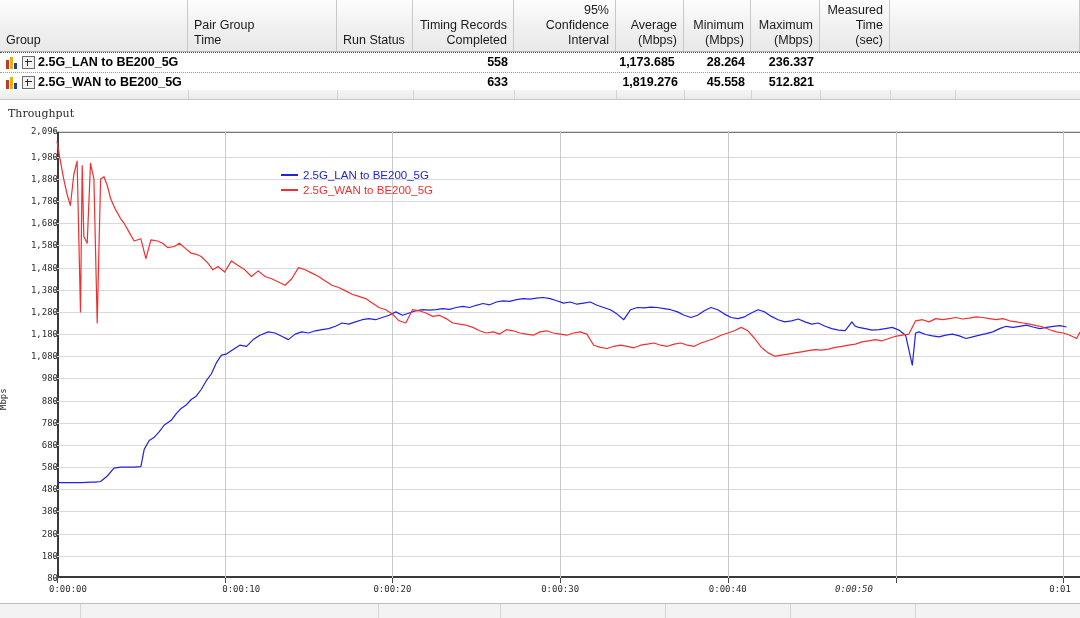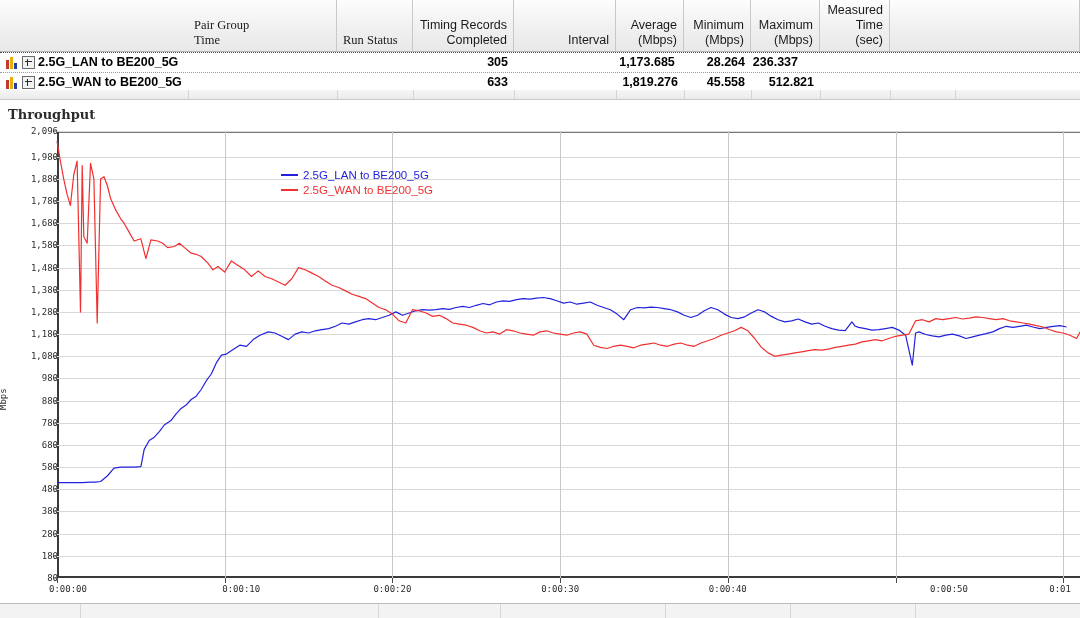--- a/index.html
+++ b/index.html
@@ -20,21 +20,21 @@
     box-sizing:border-box;
   }
   .th{
     position:absolute;top:0;bottom:0;
     box-sizing:border-box;
     border-right:1px solid #c8c8c8;
     padding:4px 6px 3px 6px;
     font-size:12.5px;color:#1a1a1a;line-height:15px;
     display:flex;flex-direction:column;justify-content:flex-end;
   }
-  .th.al{align-items:flex-start;text-align:left;font-family:Liberation Serif, serif;}
+  .th.al{align-items:flex-start;text-align:left;}
   .th.ar{align-items:flex-end;text-align:right;}
   .th .l2{display:block;}
 
   .trow{
     position:relative;width:1080px;height:19px;
     border-bottom:1px dotted #9a9a9a;
     background:#ffffff;
   }
   .trow.sel{border-top:1px dotted #4a4a4a;}
   .cell{
@@ -58,23 +58,22 @@
   .ic-plus:after{top:2px;bottom:2px;left:4px;width:1px;}
   .table-foot{
     position:absolute;left:0;top:90px;width:1080px;height:9px;
     background:linear-gradient(#f6f6f6,#eaeaea);border-bottom:1px solid #c9c9c9;
   }
   .table-foot .gl{position:absolute;top:0;bottom:0;width:1px;background:#d4d4d4;}
 
   
   .chart-panel{position:absolute;left:0;top:100px;width:1080px;height:503px;background:#fff;}
   .chart-title{
-    position:absolute;left:8px;top:7px;font-size:13px;color:#2b2b2b;
+    position:absolute;left:8px;top:7px;font-size:11px;color:#2b2b2b;
     font-family:"DejaVu Serif", serif;
-    font-weight:bold;
   }
   .plot{
     position:absolute;left:57px;top:31px;width:1023px;height:447px;
     box-sizing:border-box;
   }
   .plot .top-rule{position:absolute;left:0;right:0;top:0;height:2px;background:#777;}
   .axis-y{position:absolute;left:0;top:0;bottom:0;width:2px;background:#3a3a3a;}
   .axis-x{position:absolute;left:0;right:0;bottom:0;height:2px;background:#3a3a3a;}
   .gridh{position:absolute;left:0;right:0;height:1px;background:#d9d9d9;}
   .gridv{position:absolute;top:0;bottom:0;width:1px;background:#c9c9c9;}
@@ -111,32 +110,36 @@
   .statusbar .sb{position:absolute;top:0;bottom:0;width:1px;background:#d6d6d6;}
   svg.series{position:absolute;left:0;top:0;overflow:visible;}
 </style>
 </head>
 <body>
 
 <div id="app">
 
   <div class="results-table">
     <div class="thead" id="thead">
+        <div class="th al" style="left: 0px; width: 188px;">
+          <span class="l2">Group</span>
+        </div>
         <div class="th al" style="left: 188px; width: 149px;">
           <span class="l2">Pair Group</span>
           <span class="l2">Time</span>
         </div>
         <div class="th al" style="left: 337px; width: 76px;">
           <span class="l2">Run Status</span>
         </div>
         <div class="th ar" style="left: 413px; width: 101px;">
           <span class="l2">Timing Records</span>
           <span class="l2">Completed</span>
         </div>
         <div class="th ar" style="left: 514px; width: 102px;">
+          <span class="l2">95% Confidence</span>
           <span class="l2">Interval</span>
         </div>
         <div class="th ar" style="left: 616px; width: 68px;">
           <span class="l2">Average</span>
           <span class="l2">(Mbps)</span>
         </div>
         <div class="th ar" style="left: 684px; width: 67px;">
           <span class="l2">Minimum</span>
           <span class="l2">(Mbps)</span>
         </div>
@@ -154,24 +157,24 @@
         <div class="trow sel">
           <span class="rowicons">
             <span class="ic-bars">
               <i></i>
               <i></i>
               <i></i>
             </span>
             <span class="ic-plus"></span>
           </span>
           <div class="cell" style="left: 38px; width: 144px;">2.5G_LAN to BE200_5G</div>
-          <div class="cell ar" style="left: 413px; width: 95px;">305</div>
+          <div class="cell ar" style="left: 413px; width: 95px;">558</div>
           <div class="cell ar" style="left: 616px; width: 62px; text-align: center;">1,173.685</div>
           <div class="cell ar" style="left: 684px; width: 61px;">28.264</div>
-          <div class="cell ar" style="left: 735px; width: 63px;">236.337</div>
+          <div class="cell ar" style="left: 751px; width: 63px;">236.337</div>
         </div>
         <div class="trow">
           <span class="rowicons">
             <span class="ic-bars">
               <i></i>
               <i></i>
               <i></i>
             </span>
             <span class="ic-plus"></span>
           </span>
@@ -277,21 +280,21 @@
         <div class="xlab" style="left: 57px; transform: translateX(-8px);">0:00:00</div>
         <div class="xtickmark" style="left: 57px;"></div>
         <div class="xlab" style="left: 224.705px; padding-left: 33px;">0:00:10</div>
         <div class="xtickmark" style="left: 224.705px;"></div>
         <div class="xlab" style="left: 392.41px;">0:00:20</div>
         <div class="xtickmark" style="left: 392.41px;"></div>
         <div class="xlab" style="left: 560.115px;">0:00:30</div>
         <div class="xtickmark" style="left: 560.115px;"></div>
         <div class="xlab" style="left: 727.82px;">0:00:40</div>
         <div class="xtickmark" style="left: 727.82px;"></div>
-        <div class="xlab" style="left: 949px;">0:00:50</div>
+        <div class="xlab" style="left: 854px; font-style: italic;">0:00:50</div>
         <div class="xtickmark" style="left: 895.525px;"></div>
         <div class="xlab" style="left: 1063.23px; transform: translateX(-14px);">0:01</div>
         <div class="xtickmark" style="left: 1063.23px;"></div>
       </div>
 
 
   <div class="ytickmark" style="top: 478px;"></div>
       <div class="ytickmark" style="top: 455.827px;"></div>
       <div class="ytickmark" style="top: 433.655px;"></div>
       <div class="ytickmark" style="top: 411.482px;"></div>

